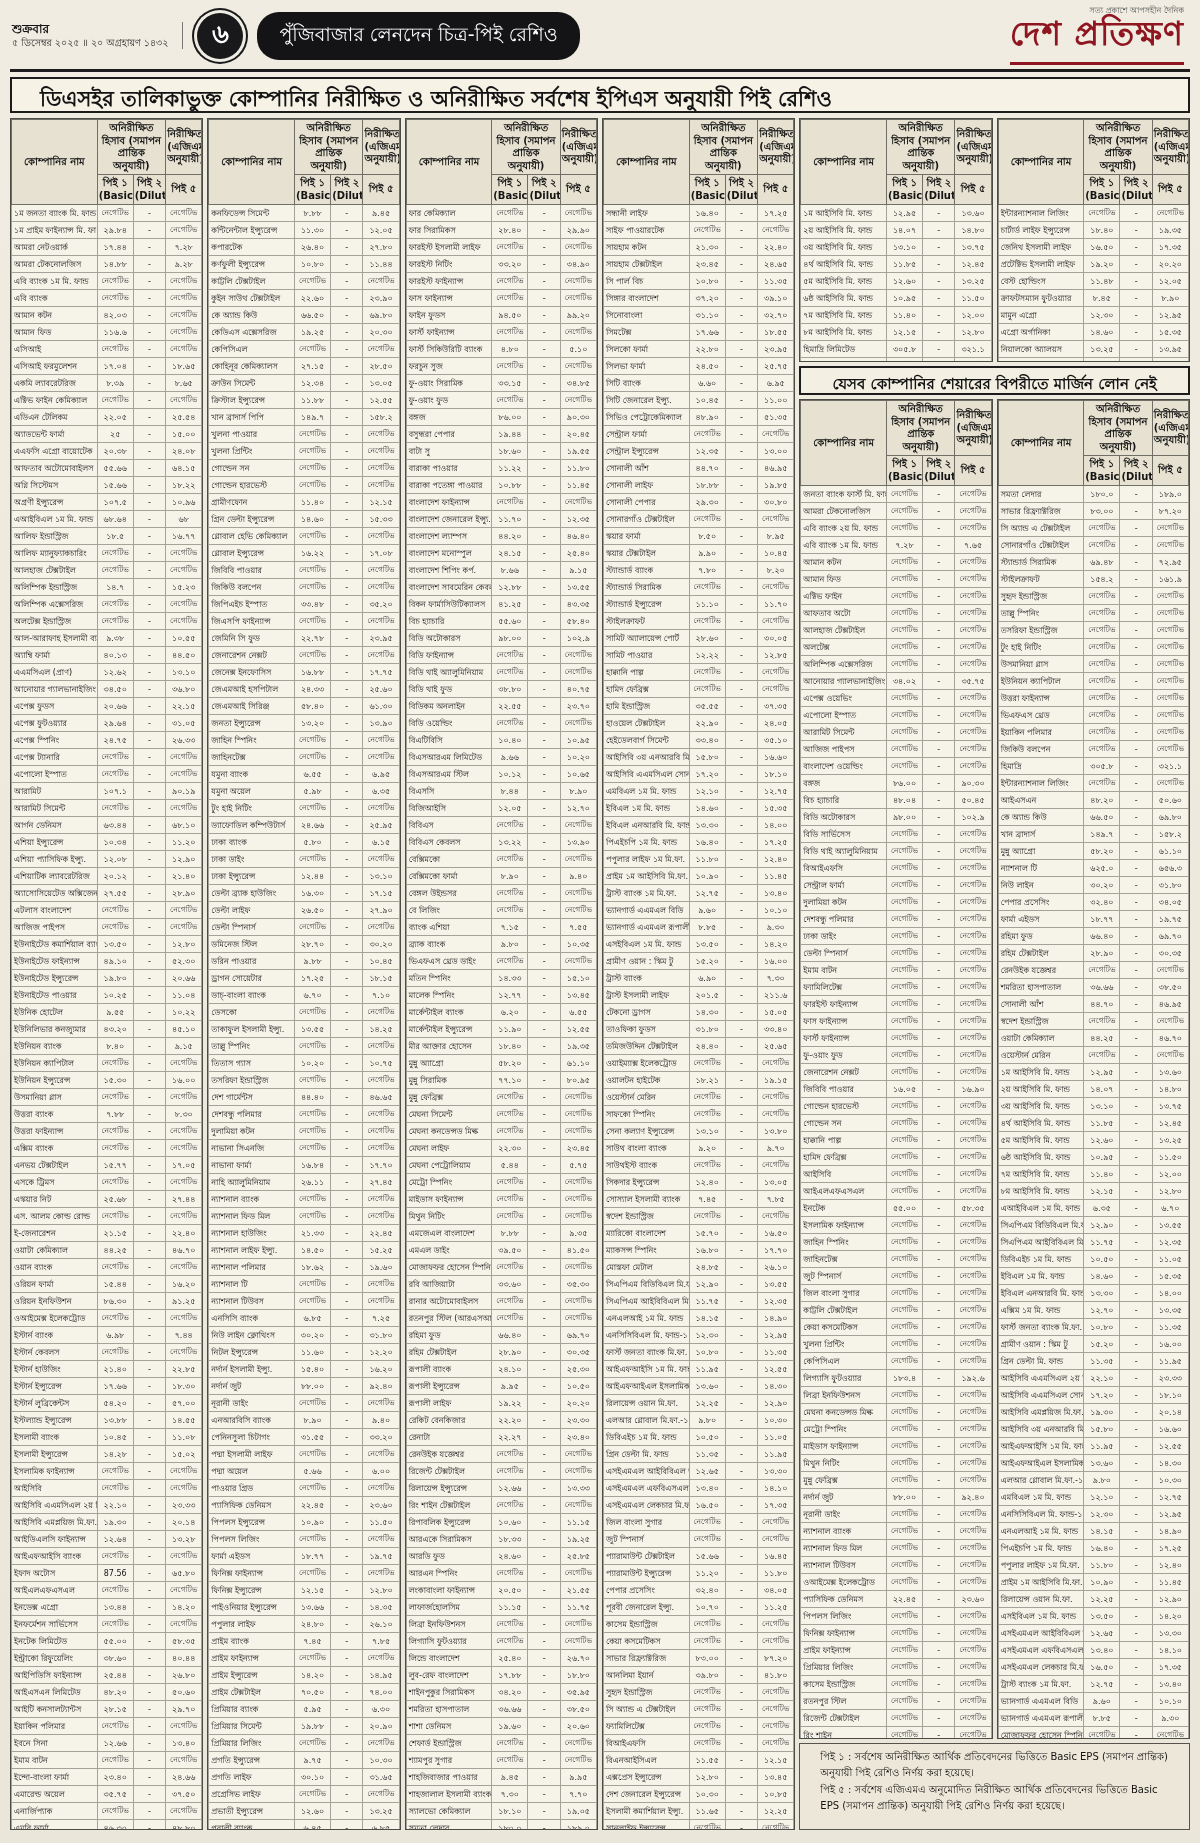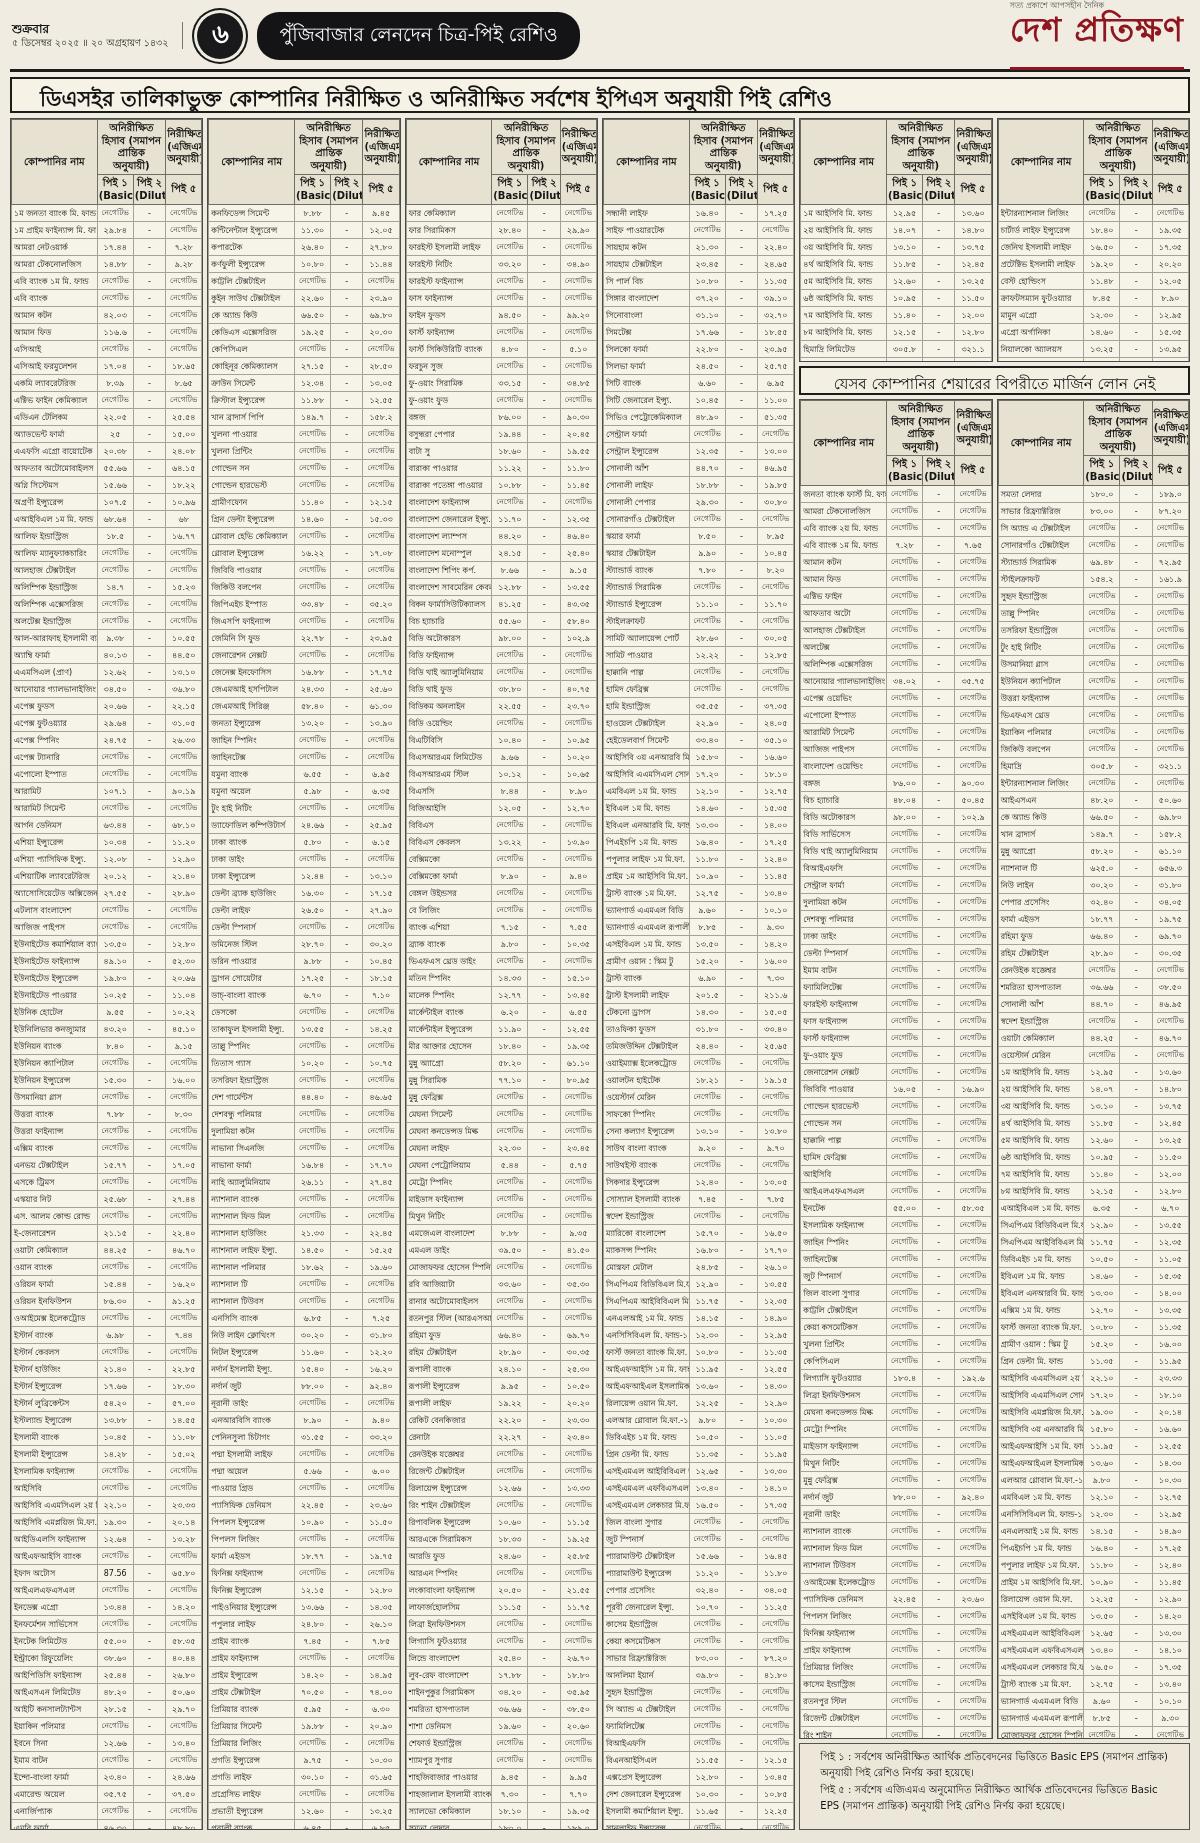--- a/index.html
+++ b/index.html
@@ -12,24 +12,24 @@
     border-bottom:3px solid #1c1c1c;padding:2px 2px 6px}
   .date-block{line-height:1.3;border-right:1px solid #777;padding-right:14px}
   .date-day{font-size:12px;font-weight:bold}
   .date-line{font-size:9.5px;color:#222}
   .badge{min-width:46px;height:46px;border-radius:50%;background:#19191b;
     color:#fff;display:flex;align-items:center;justify-content:center;
     font-size:26px;font-weight:bold;box-shadow:0 0 0 3px #efece1,0 0 0 5px #19191b}
   .section-title{background:#141416;color:#fff;font-weight:normal;font-size:19px;
     padding:8px 22px;border-radius:22px;white-space:nowrap}
   .mast-spacer{flex:1}
-  .logo-block{line-height:1.15;padding-right:4px}
+  .logo-block{text-align:right;line-height:1.15;padding-right:4px}
   .logo-tagline{font-size:8px;color:#555}
   .logo-name{font-size:33px;font-weight:bold;color:#8f1620;letter-spacing:1px;
-    border-bottom:3px solid #8f1620;padding-bottom:18px}
+    border-bottom:3px solid #8f1620;padding-bottom:9px}
   
   .headline{margin-top:5px;border:2px solid #1c1c1c;background:#f6f2e6;
     font-size:21px;font-weight:bold;padding:4px 28px;height:36px;
     white-space:nowrap;overflow:hidden}
   
   .grid{margin-top:5px;display:grid;grid-template-columns:repeat(6,1fr);
     gap:4px;height:1712px}
   .twrap{border:1px solid #4c4c46;background:#f6f3e9;overflow:hidden}
   .col-full{height:1712px}
   table{width:100%;border-collapse:collapse;table-layout:fixed}
@@ -39,21 +39,21 @@
   td{border:1px solid #a5a299;font-size:8px;height:17px;padding:0 2px;
     white-space:nowrap;overflow:hidden;vertical-align:middle}
   td.name{text-align:left}
   td.val{text-align:center}
   td.neg{color:#3a3a3a;font-size:7.5px}
   
   .right-pair{grid-column:span 2;display:flex;flex-direction:column;gap:4px}
   .pair-top,.pair-bottom{display:grid;grid-template-columns:1fr 1fr;gap:4px}
   .pair-top .twrap{height:244px}
   .margin-band{border:2px solid #1c1c1c;background:#f3efe2;text-align:center;
-    font-size:15px;font-weight:normal;padding:4px 2px;height:29px;
+    font-size:15px;font-weight:bold;padding:4px 2px;height:29px;
     white-space:nowrap;overflow:hidden}
   .pair-bottom .twrap{height:1340px}
   .footnotes{flex:1;border:1px solid #55534c;background:#ece7d8;
     padding:5px 20px;font-size:10px;line-height:1.55;overflow:hidden}
   .footnotes div{margin-bottom:2px}
 </style>
 </head>
 <body>
 
 <div class="page">

